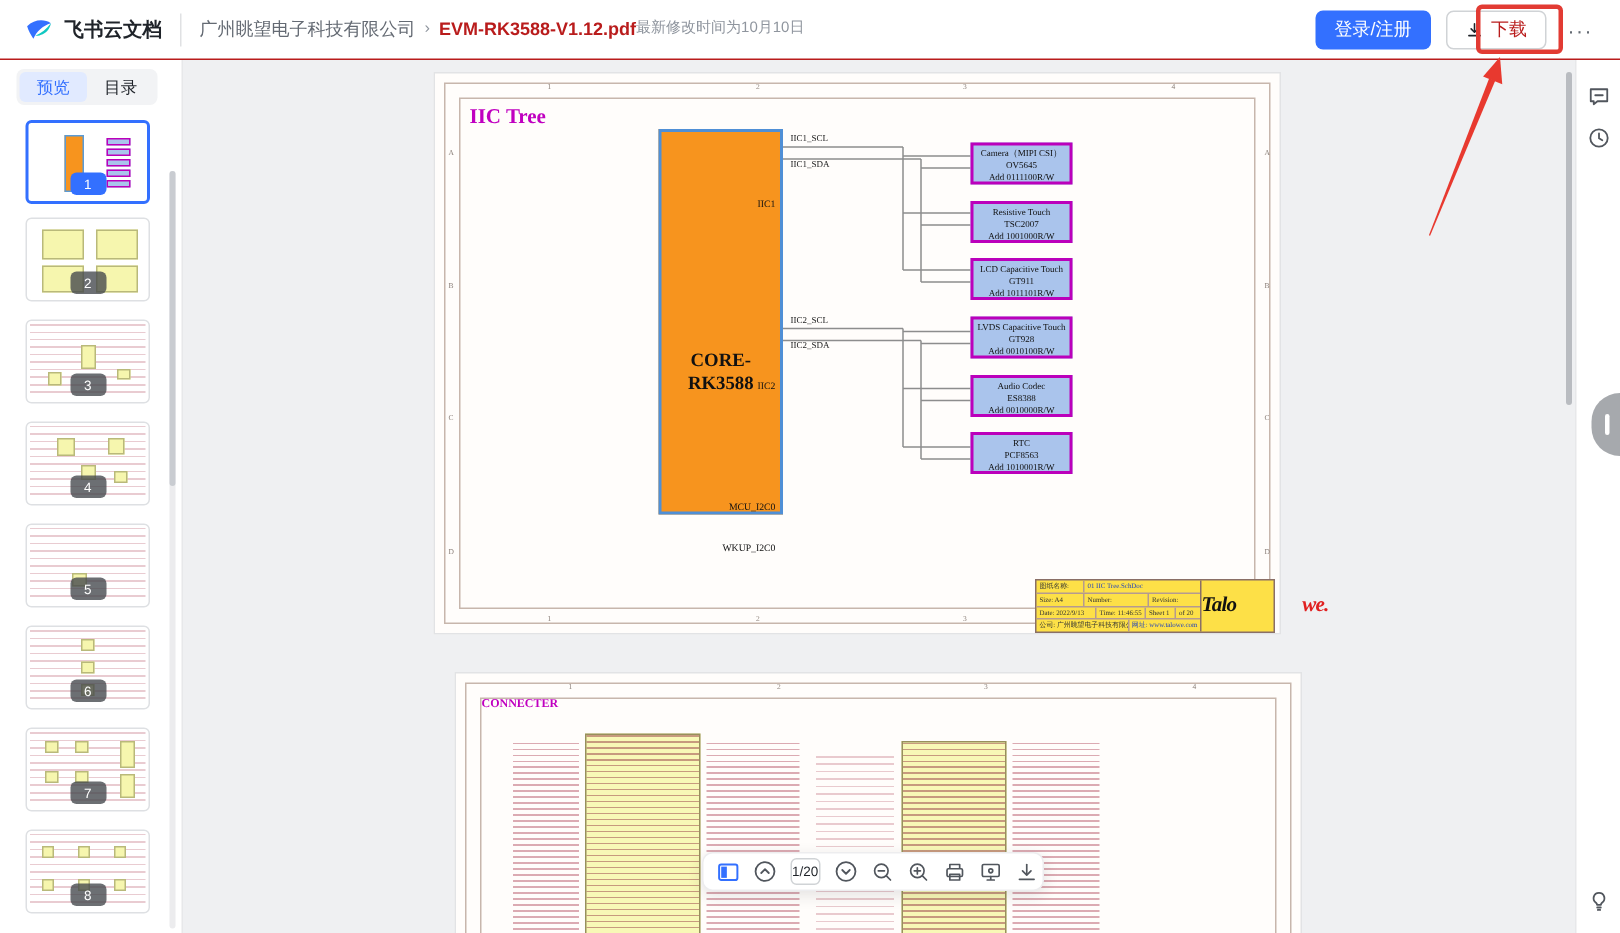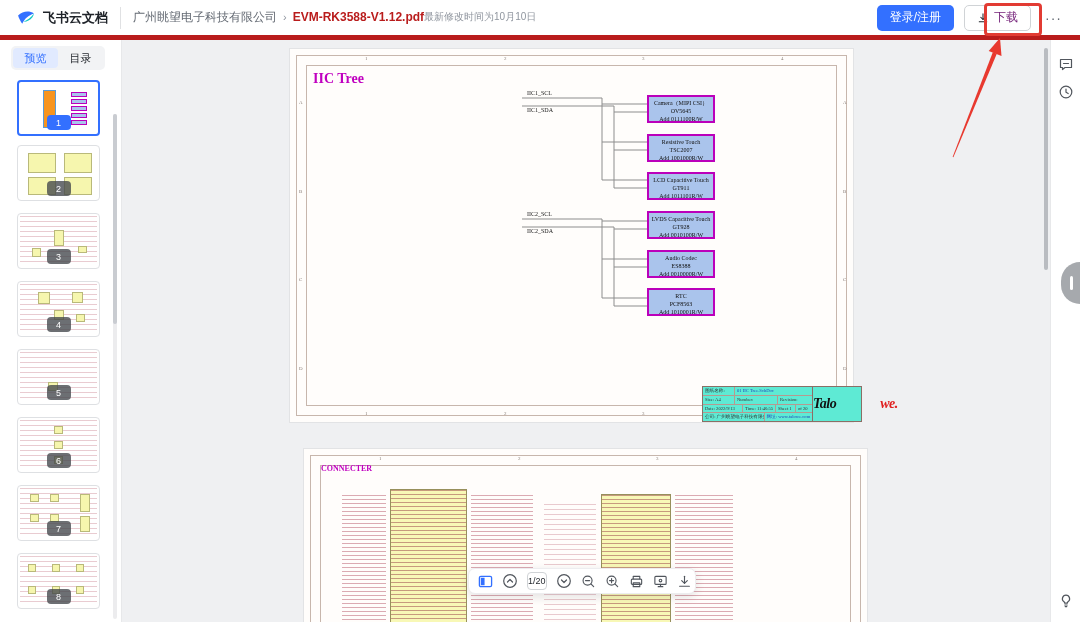--- a/index.html
+++ b/index.html
@@ -2,33 +2,33 @@
 <html><head>
 <meta charset="utf-8">
 <style>
   * { margin:0; padding:0; box-sizing:border-box; }
   html,body { width:1080px; height:622px; overflow:hidden; }
   body { font-family:"Liberation Sans", sans-serif; background:#fff; }
   #app { position:relative; width:1080px; height:622px; background:#eff0f2; overflow:hidden; }
 
   
   .header { position:absolute; left:0; top:0; width:1080px; height:40px; background:#fff;
-            border-bottom:5px solid #b91c1c; display:flex; align-items:center; z-index:30; }
+            border-bottom:1px solid #b91c1c; display:flex; align-items:center; z-index:30; }
   .logo-wrap { display:flex; align-items:center; gap:7px; padding-left:16px; }
   .logo-text { font-size:13px; font-weight:bold; color:#1f2329; }
   .hdr-divider { width:1px; height:22px; background:#e0e1e3; margin:0 12px 0 12px; }
   .crumb-block { display:flex; justify-content:center; line-height:1.25; }
   .crumb-line { display:flex; align-items:center; gap:6px; font-size:12px; color:#646a73; }
   .crumb-file { color:#b91c1c; font-weight:bold; }
   .crumb-sep { color:#8f959e; font-size:11px; }
   .crumb-sub { font-size:10px; color:#8f959e; margin-top:1px; }
   .hdr-right { margin-left:auto; display:flex; align-items:center; gap:10px; padding-right:14px; }
   .btn-login { background:#3370ff; color:#fff; font-size:12px; border:none; border-radius:5px;
                height:26px; padding:0 13px; cursor:pointer; }
-  .btn-download { background:#fff; color:#701a75; font-size:12px; border:1px solid #d0d3d6;
+  .btn-download { background:#fff; color:#b91c1c; font-size:12px; border:1px solid #d0d3d6;
                   border-radius:5px; height:26px; padding:0 12px; display:flex; align-items:center;
                   gap:5px; cursor:pointer;text-align:right; }
   .btn-more { border:none; background:transparent; font-size:14px; color:#646a73; letter-spacing:1px;
               cursor:pointer; padding:0 4px; }
 
   
   .sidebar { position:absolute; left:0; top:40px; width:122px; height:582px; background:#fff;
              border-right:1px solid #e7e8ea; z-index:20; }
   .tabs { position:absolute; left:11px; top:6px; width:94px; height:24px; background:#f2f3f5;
           border-radius:5px; display:flex; padding:2px; }
@@ -63,21 +63,21 @@
                 border:2px solid #4f8fd6; }
   .core-name { position:absolute; left:0; top:145px; width:100%; text-align:center; font-size:12.5px;
                font-weight:bold; color:#111; font-family:"Liberation Serif", serif; }
   .core-pin { position:absolute; right:3px; font-size:6.5px; color:#111; font-family:"Liberation Serif", serif; }
   .netlab { position:absolute; font-size:6px; color:#222; font-family:"Liberation Serif", serif; }
   .dev { position:absolute; left:357px; width:68px; height:28px; background:#aac4ec; border:2px solid #bb00bb;
          font-size:6px; line-height:1.35; text-align:center; color:#111; font-family:"Liberation Serif", serif;
          padding-top:2px; }
 
   .tb { position:absolute; left:400px; top:337px; width:160px; height:36px; border:1px solid #8a6f66;
-        display:flex; font-family:"Liberation Serif", serif; background:#5eead4;margin-left:12px; }
+        display:flex; font-family:"Liberation Serif", serif; background:#fde047; }
   .tb-grid { width:110px; border-right:1px solid #8a6f66; display:flex; flex-direction:column; }
   .tb-row { flex:1; display:flex; border-bottom:1px solid #b59a90; overflow:hidden; }
   .tb-row:last-child { border-bottom:none; }
   .tb-cell { font-size:4.6px; color:#333; padding:1px 2px; white-space:nowrap; overflow:hidden; border-right:1px solid #b59a90; }
   .tb-cell:last-child { border-right:none; }
   .tb-blue { color:#2244bb; }
   .tb-logo { flex:1; display:flex; align-items:center; justify-content:center; font-style:italic;
              font-weight:bold; font-size:14px; color:#111; letter-spacing:-0.5px; }
   .tb-logo .red { color:#e02020;padding-left:44px; }
 
@@ -275,20 +275,27 @@
           <path d="M312 93 H357 M324 101 H357"></path>
           <path d="M312 131 H357 M324 139 H357"></path>
           <path d="M232 170 H312 M232 178 H324"></path>
           <path d="M312 170 V249 M324 178 V257"></path>
           <path d="M312 172 H357 M324 180 H357"></path>
           <path d="M312 210 H357 M324 218 H357"></path>
           <path d="M312 249 H357 M324 257 H357"></path>
         </g>
       </svg>
 
+      <div class="core-block">
+        <div class="core-name">CORE-RK3588</div>
+        <div class="core-pin" style="top:45px">IIC1</div>
+        <div class="core-pin" style="top:166px">IIC2</div>
+        <div class="core-pin" style="top:247px">MCU_I2C0</div>
+        <div class="core-pin" style="top:274px">WKUP_I2C0</div>
+      </div>
 
       <div class="netlab" style="left:237px;top:41px">IIC1_SCL</div>
       <div class="netlab" style="left:237px;top:58px">IIC1_SDA</div>
       <div class="netlab" style="left:237px;top:162px">IIC2_SCL</div>
       <div class="netlab" style="left:237px;top:179px">IIC2_SDA</div>
 
       <div class="dev" style="top:46px">
         <div>Camera（MIPI CSI）</div>
           <div>OV5645</div>
           <div>Add 0111100R/W</div>

